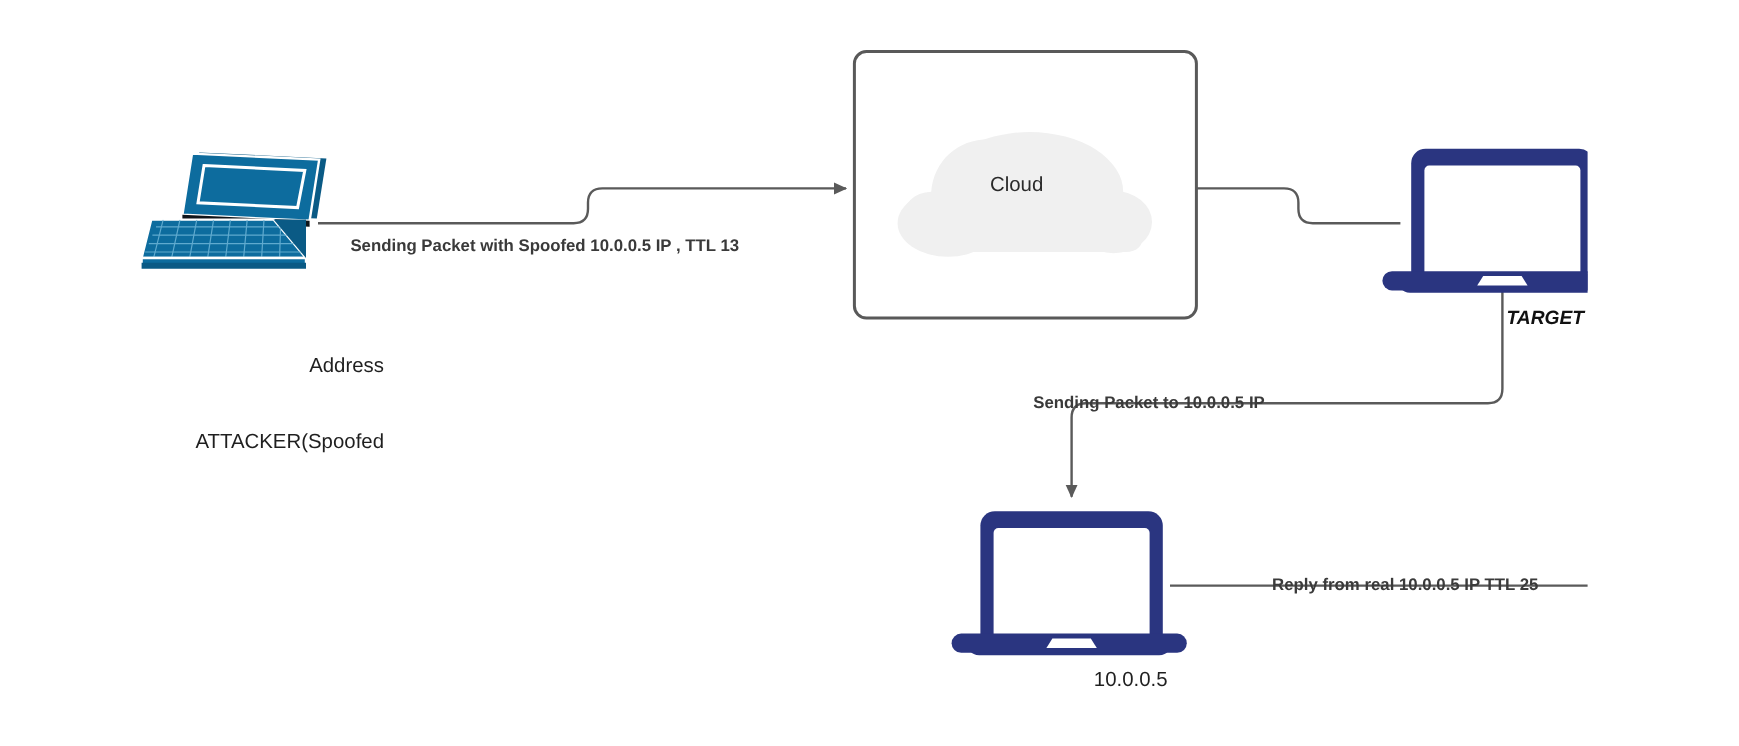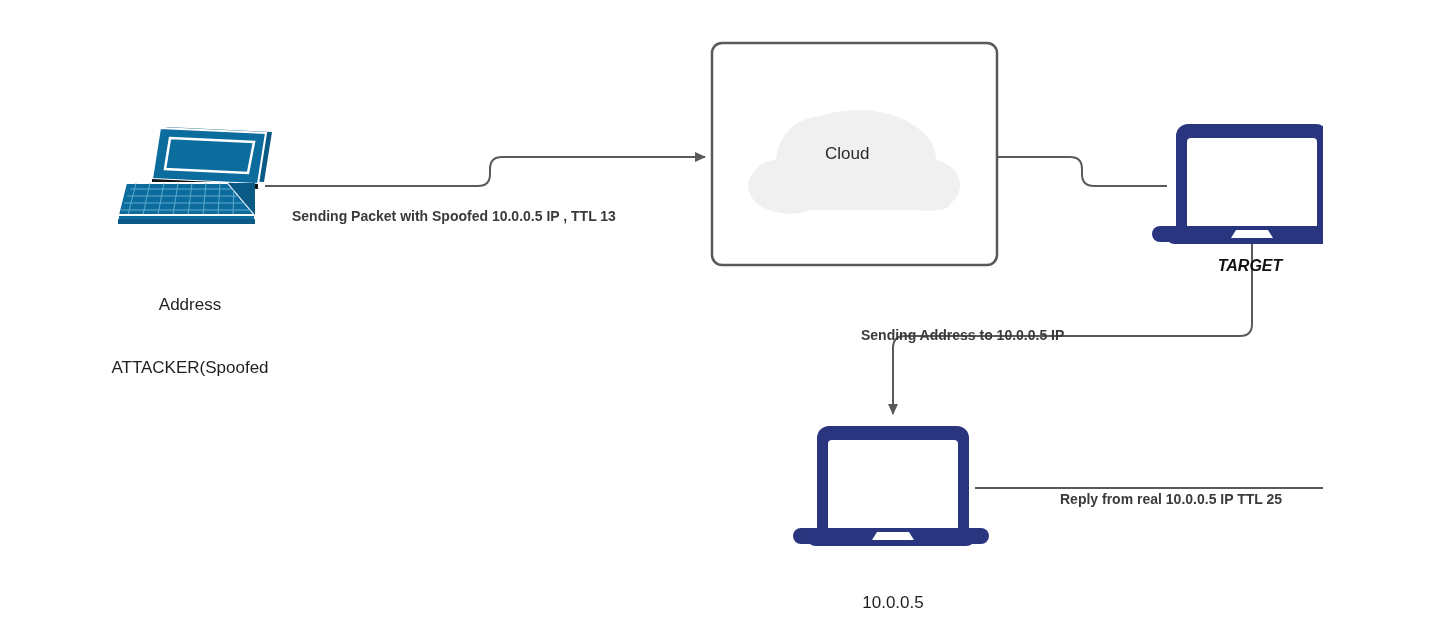--- a/index.html
+++ b/index.html
@@ -19,21 +19,21 @@
   }
   svg.diagram {
     position: absolute;
     left: 0;
     top: 0;
     width: 1449px;
     height: 622px;
   }
   .node-label {
     position: absolute;
-    text-align: center;
+    text-align: right;
     color: #1f1f1f;
     font-size: 17px;
     line-height: 21px;
     white-space: pre;
     font-family: "Liberation Sans", sans-serif;
   }
   .edge-label {
     position: absolute;
     color: #3a3a3a;
     font-size: 14px;
@@ -165,21 +165,21 @@
 
   <div class="cloud-text" style="left:825px; top:144px;">Cloud</div>
 
   <div class="node-label" style="left:60px; top:252px; width:260px;">
     <div>Address</div>
     <div>ATTACKER(Spoofed</div>
   </div>
 
   <div class="node-label label-target" style="left:1180px; top:255px; width:140px;">TARGET</div>
 
-  <div class="node-label" style="left:813px; top:556px; width:160px;margin-top:36px;">10.0.0.5</div>
+  <div class="node-label" style="left:813px; top:556px; width:160px;">10.0.0.5</div>
 
-  <div class="edge-label" style="left:292px; top:196px;margin-top:12px;">Sending Packet with Spoofed 10.0.0.5 IP , TTL 13</div>
+  <div class="edge-label" style="left:292px; top:196px;">Sending Packet with Spoofed 10.0.0.5 IP , TTL 13</div>
 
-  <div class="edge-label" style="left:861px; top:327px;">Sending Address to 10.0.0.5 IP</div>
+  <div class="edge-label" style="left:861px; top:327px;">Sending Packet to 10.0.0.5 IP</div>
 
-  <div class="edge-label" style="left:1060px; top:479px;margin-top:12px;">Reply from real 10.0.0.5 IP TTL 25</div>
+  <div class="edge-label" style="left:1060px; top:479px;">Reply from real 10.0.0.5 IP TTL 25</div>
 
 </div>
 
 </body></html>

